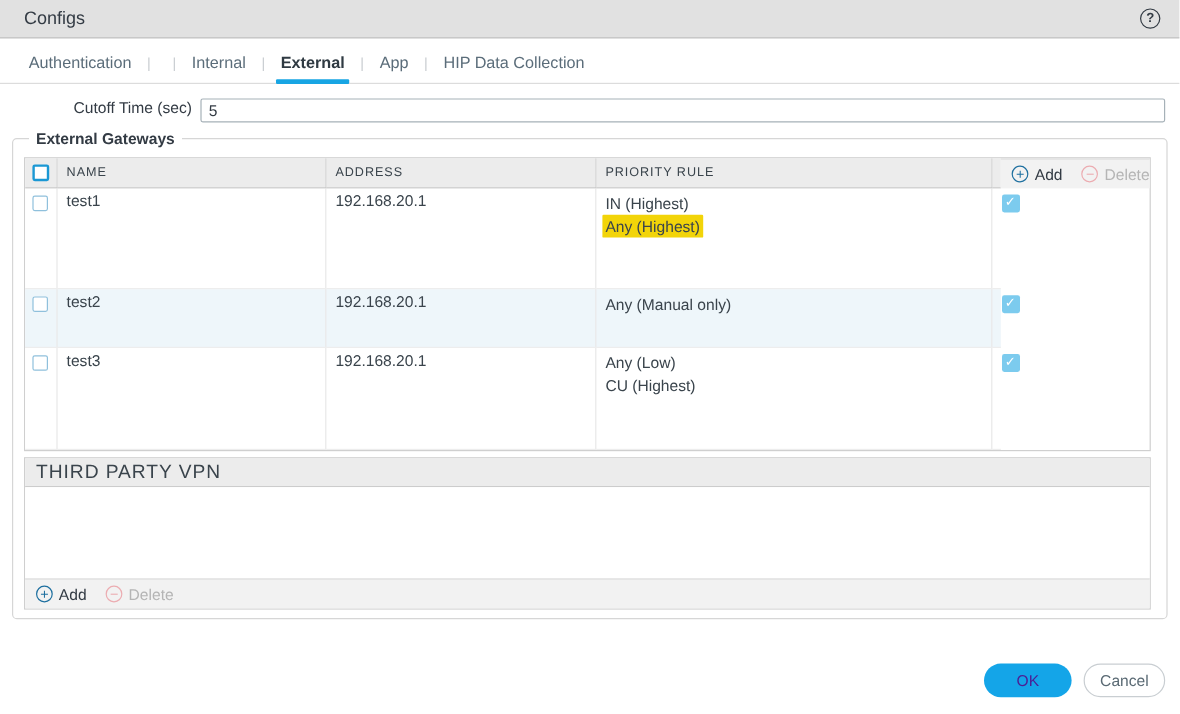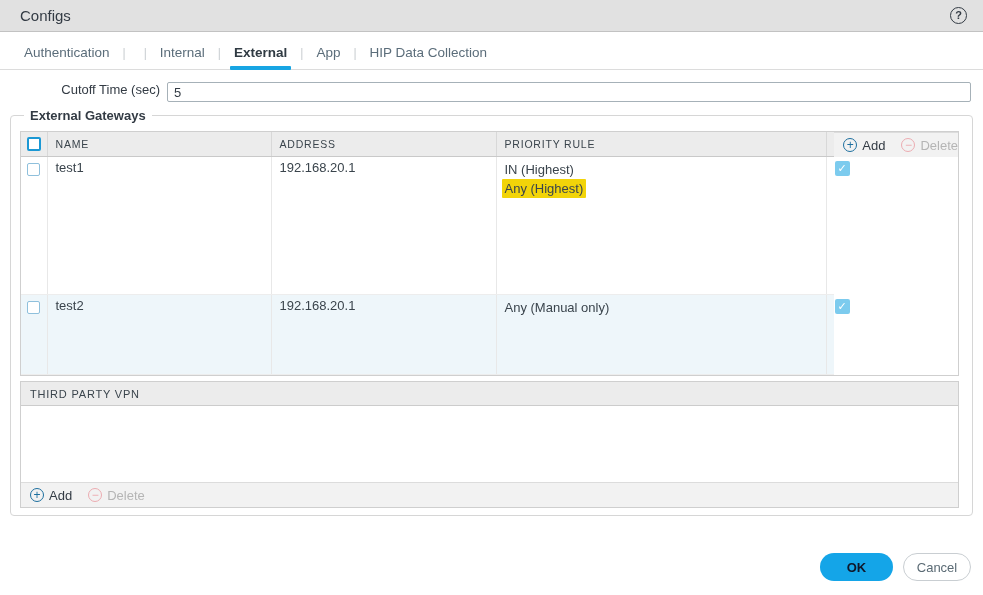--- a/index.html
+++ b/index.html
@@ -103,30 +103,30 @@
     font-size:12px; line-height:1; padding-bottom:1px;
   }
   .action.add .circle { border-color:#1d6f9f; color:#1d6f9f; }
   .action.add .lbl { color:#333b44; }
   .action.del .circle { border-color:#ecacb1; color:#ecacb1; }
   .action.del .lbl { color:#b5b5b5; }
 
   .vpnbox { border:1px solid #cfcfcf; display:flex; flex-direction:column; height:127px; margin-top:5px; background:#fff; }
   .vpn-header {
     height:24px; background:#ececec; border-bottom:1px solid #cccccc; flex:none;
-    font-size:11px; letter-spacing:0.8px; color:#3a444c;
+    font-size:16px; letter-spacing:0.8px; color:#3a444c;
     display:flex; align-items:center; padding-left:9px;
   }
 
   
   .footer { display:flex; justify-content:flex-end; gap:10px; padding:37px 12px 0 0; }
   .btn {
     height:28px; border-radius:14px; font-size:13px; font-family:inherit; cursor:pointer;
   }
-  .btn.ok { background:#14a5e8; color:#0f172a; border:none; width:73px; font-weight:bold; }
+  .btn.ok { background:#14a5e8; color:#4c1d95; border:none; width:73px; font-weight:normal; }
   .btn.cancel { background:#fff; color:#5a6a74; border:1px solid #c9ced2; width:68px; }
 </style>
 </head>
 <body>
 
 <div class="titlebar">
   <span class="title">Configs</span>
   <span class="help-icon">?</span>
 </div>
 
@@ -182,20 +182,30 @@
         </tr>
         <tr class="r2 alt">
           <td class="cb-cell"><span class="cb"></span></td>
           <td>test2</td>
           <td>192.168.20.1</td>
           <td>
             <span class="prio-line">Any (Manual only)</span>
           </td>
           <td><span class="manual-cb">✓</span></td>
         </tr>
+        <tr class="r3">
+          <td class="cb-cell"><span class="cb"></span></td>
+          <td>test3</td>
+          <td>192.168.20.1</td>
+          <td>
+            <span class="prio-line">Any (Low)</span>
+            <span class="prio-line">CU (Highest)</span>
+          </td>
+          <td><span class="manual-cb">✓</span></td>
+        </tr>
       </tbody>
     </table>
     <div class="filler"></div>
     <div class="actions">
       <span class="action add">
         <span class="circle">+</span>
         <span class="lbl">Add</span>
       </span>
       <span class="action del">
         <span class="circle">−</span>

